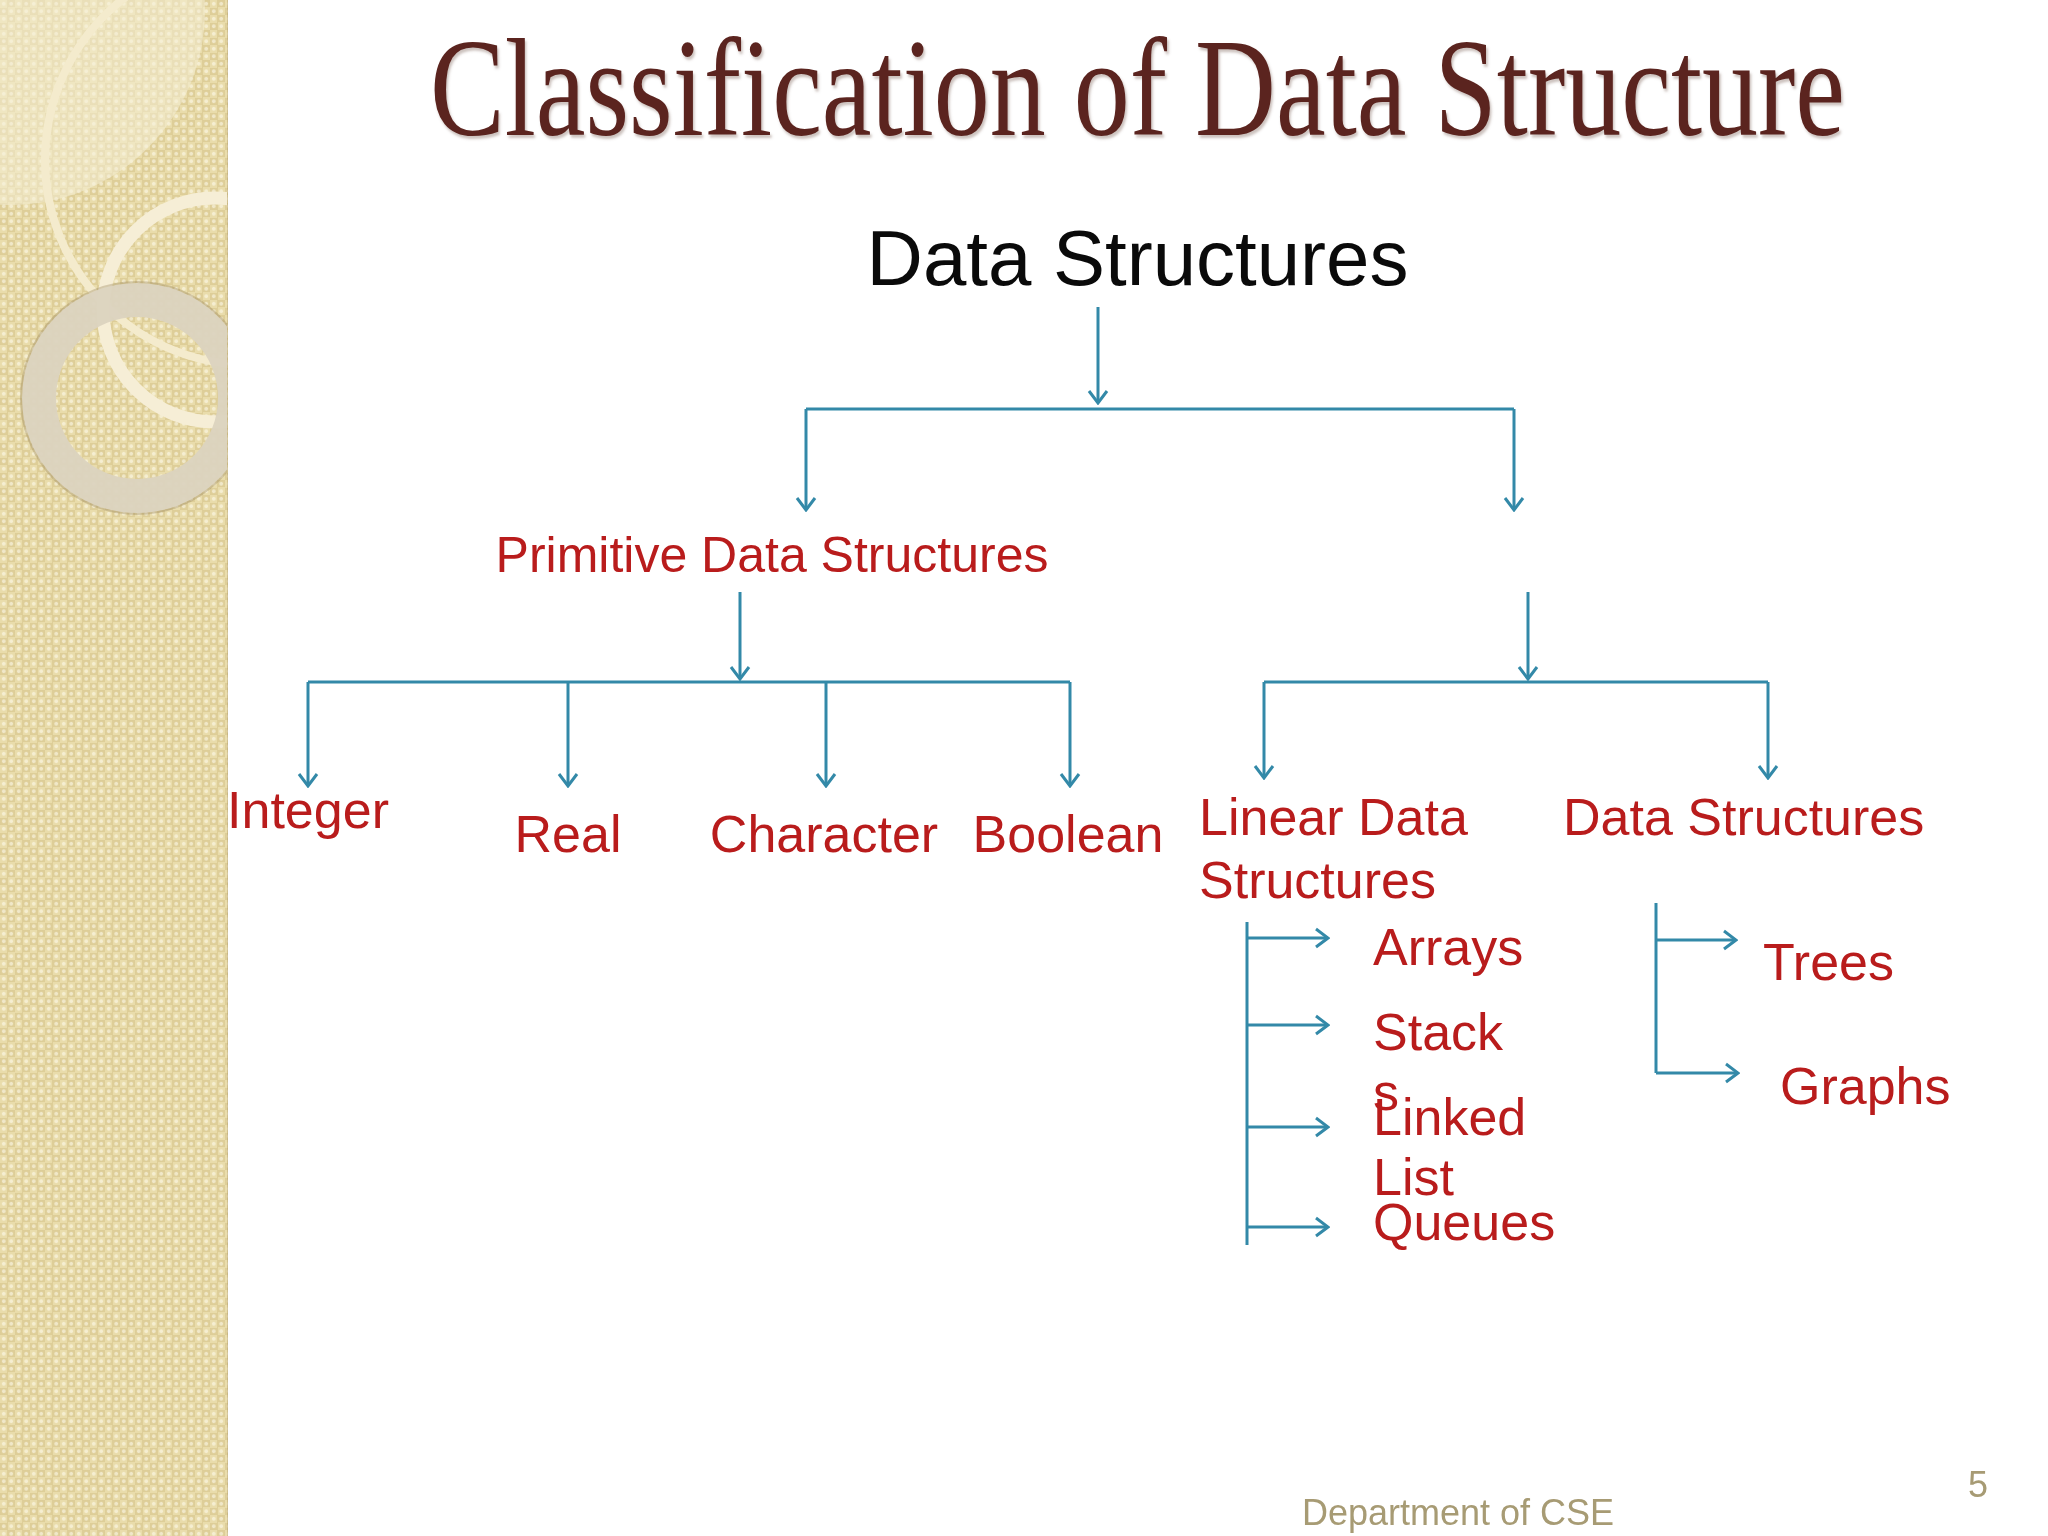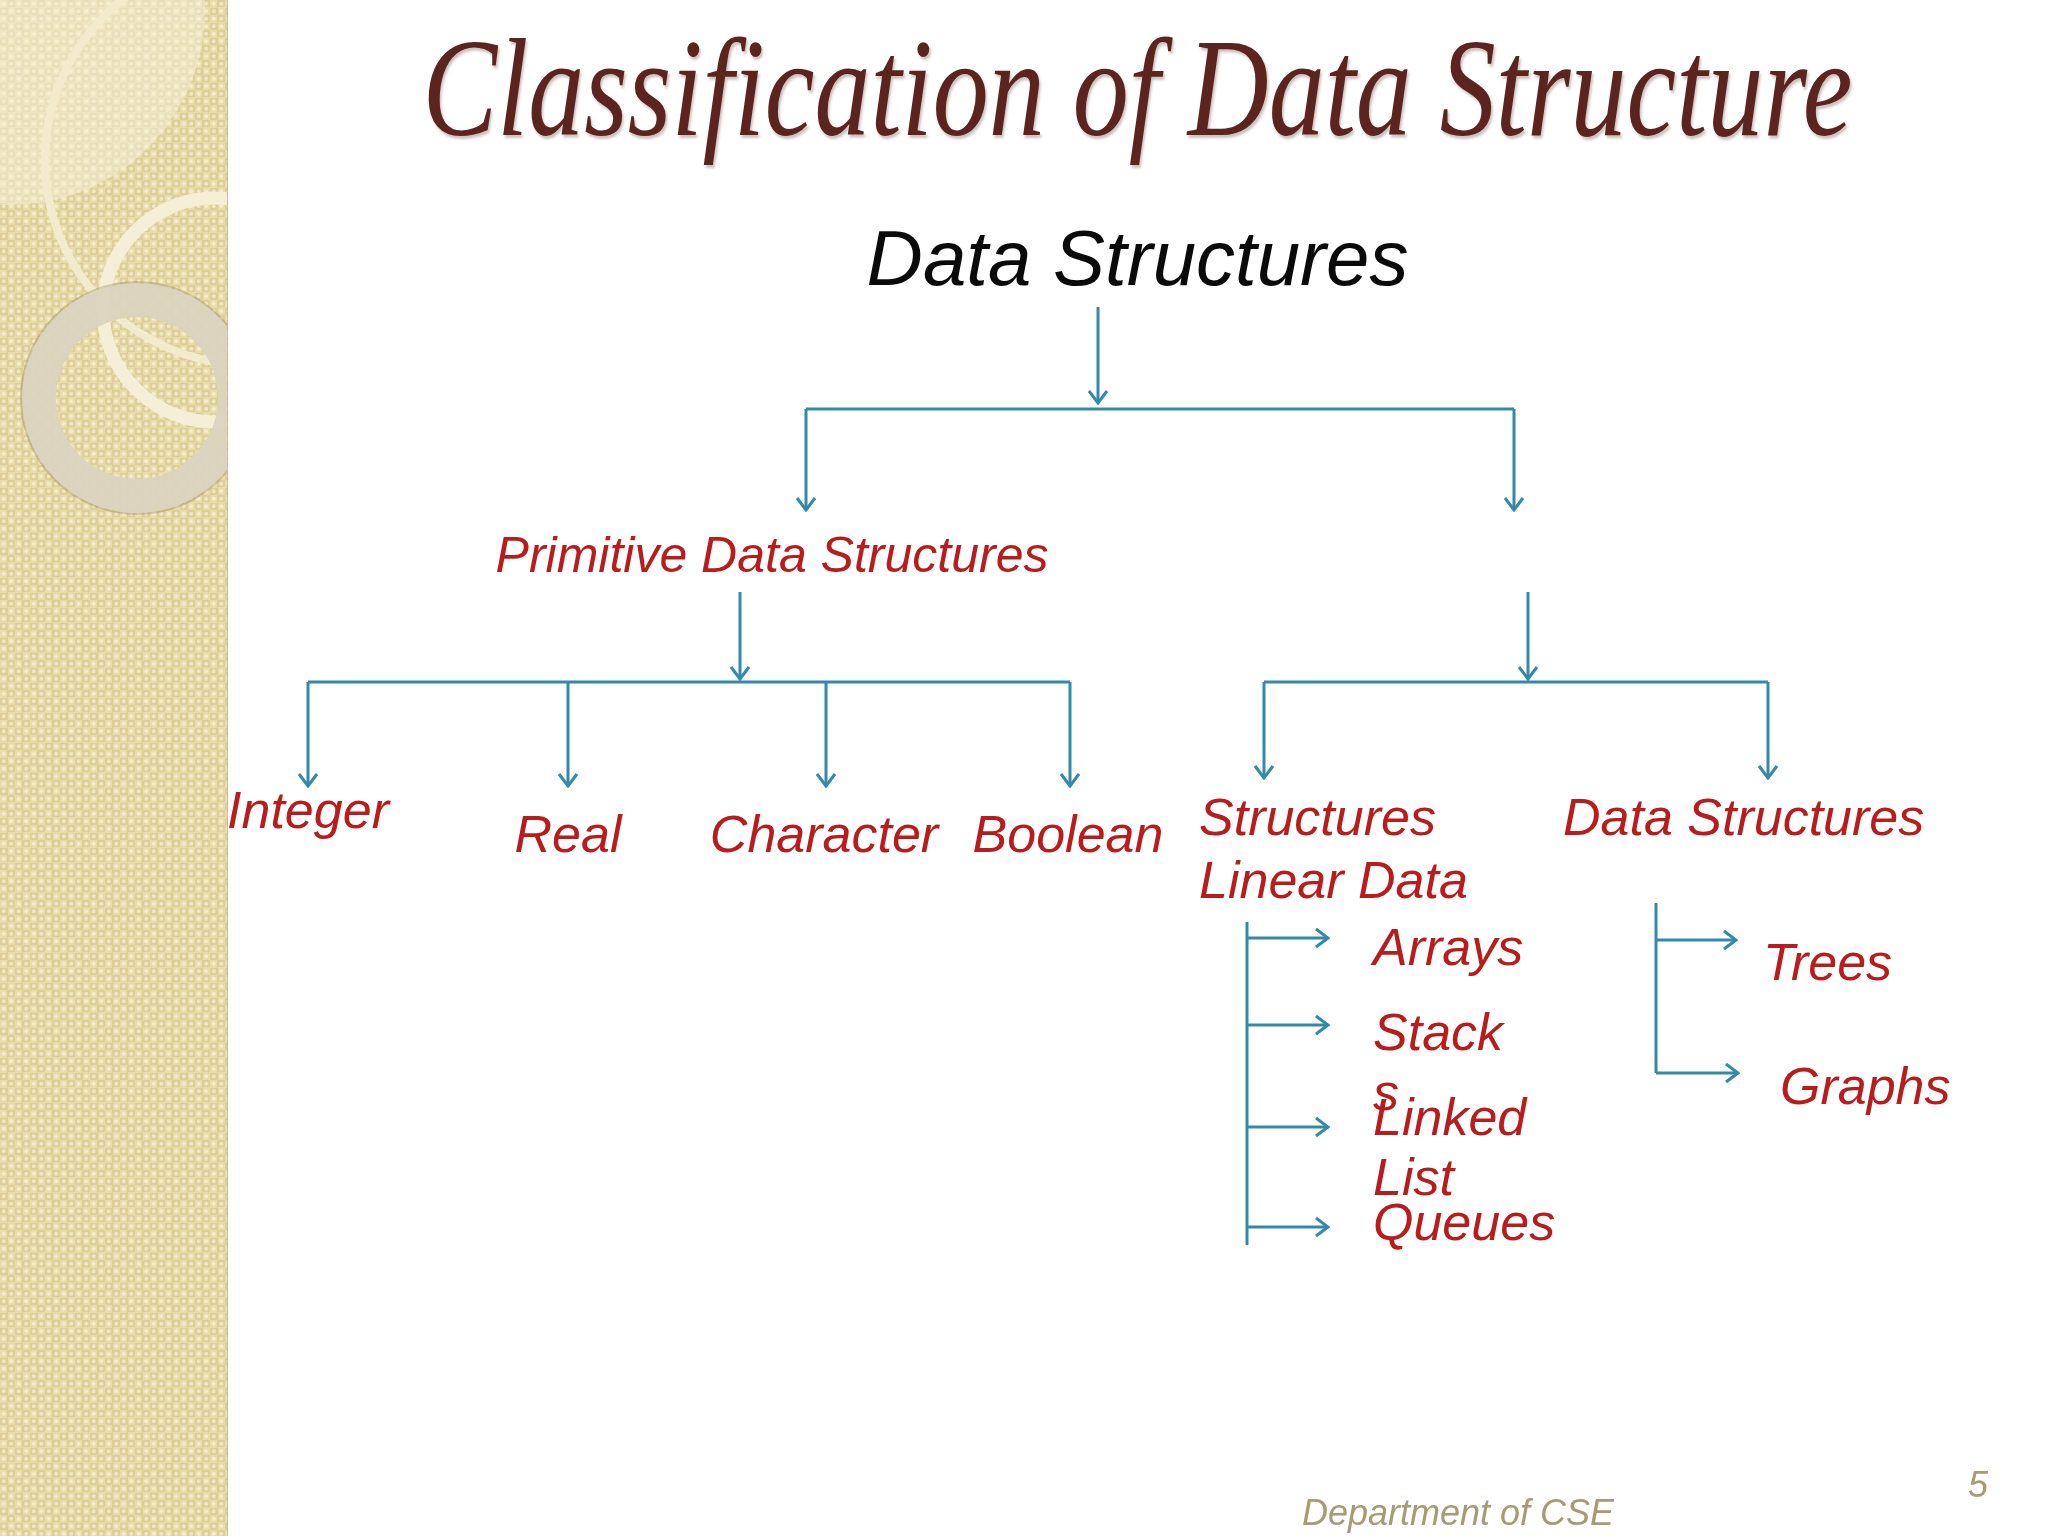--- a/index.html
+++ b/index.html
@@ -1,17 +1,17 @@
 <!DOCTYPE html>
 <html><head>
 <meta charset="utf-8">
 <style>
   html,body{margin:0;padding:0;background:#fff;}
   #slide{position:relative;width:2048px;height:1536px;background:#ffffff;overflow:hidden;
-         font-family:"Liberation Sans","DejaVu Sans",sans-serif;font-style:italic;}
+         font-family:"Liberation Sans","DejaVu Sans",sans-serif;}
 
   
   #sidebar{position:absolute;left:0;top:0;width:227px;height:1536px;
     background-color:#e9dcab;
     background-image:
       radial-gradient(circle, rgba(255,252,240,.55) 1.5px, rgba(0,0,0,0) 2.2px),
       conic-gradient(rgba(193,168,104,.28) 25%, rgba(0,0,0,0) 0 50%, rgba(193,168,104,.28) 0 75%, rgba(0,0,0,0) 0);
     background-size:7.5px 7.5px, 15px 15px;
     border-right:1px solid rgba(176,156,106,.45);}
   #sidebar svg{position:absolute;left:0;top:0;}
@@ -93,22 +93,22 @@
   <div id="root-label" class="txt">Data Structures</div>
 
   <div class="lbl ctr txt" style="left:772px;top:530px;font-size:50px;">Primitive Data Structures</div>
 
   <div class="lbl ctr txt" style="left:308px;top:784px;text-align:center;">Integer</div>
   <div class="lbl ctr txt" style="left:568px;top:808px;">Real</div>
   <div class="lbl ctr txt" style="left:824px;top:808px;">Character</div>
   <div class="lbl ctr txt" style="left:1068px;top:808px;text-align:right;">Boolean</div>
 
   <div class="lbl two txt" style="left:1199px;top:786px;">
+    <div>Linear Data</div>
     <div>Structures</div>
-    <div>Linear Data</div>
   </div>
   <div class="lbl two txt" style="left:1563px;top:786px;">
     <div>Data Structures</div>
   </div>
 
   <div class="lbl txt" style="left:1373px;top:921px;text-align:center;">Arrays</div>
   <div class="lbl txt" style="left:1373px;top:1006px;">Stack</div>
   <div class="lbl txt" style="left:1373px;top:1066px;">s</div>
   <div class="lbl txt" style="left:1373px;top:1091px;">Linked</div>
   <div class="lbl txt" style="left:1373px;top:1151px;">List</div>

